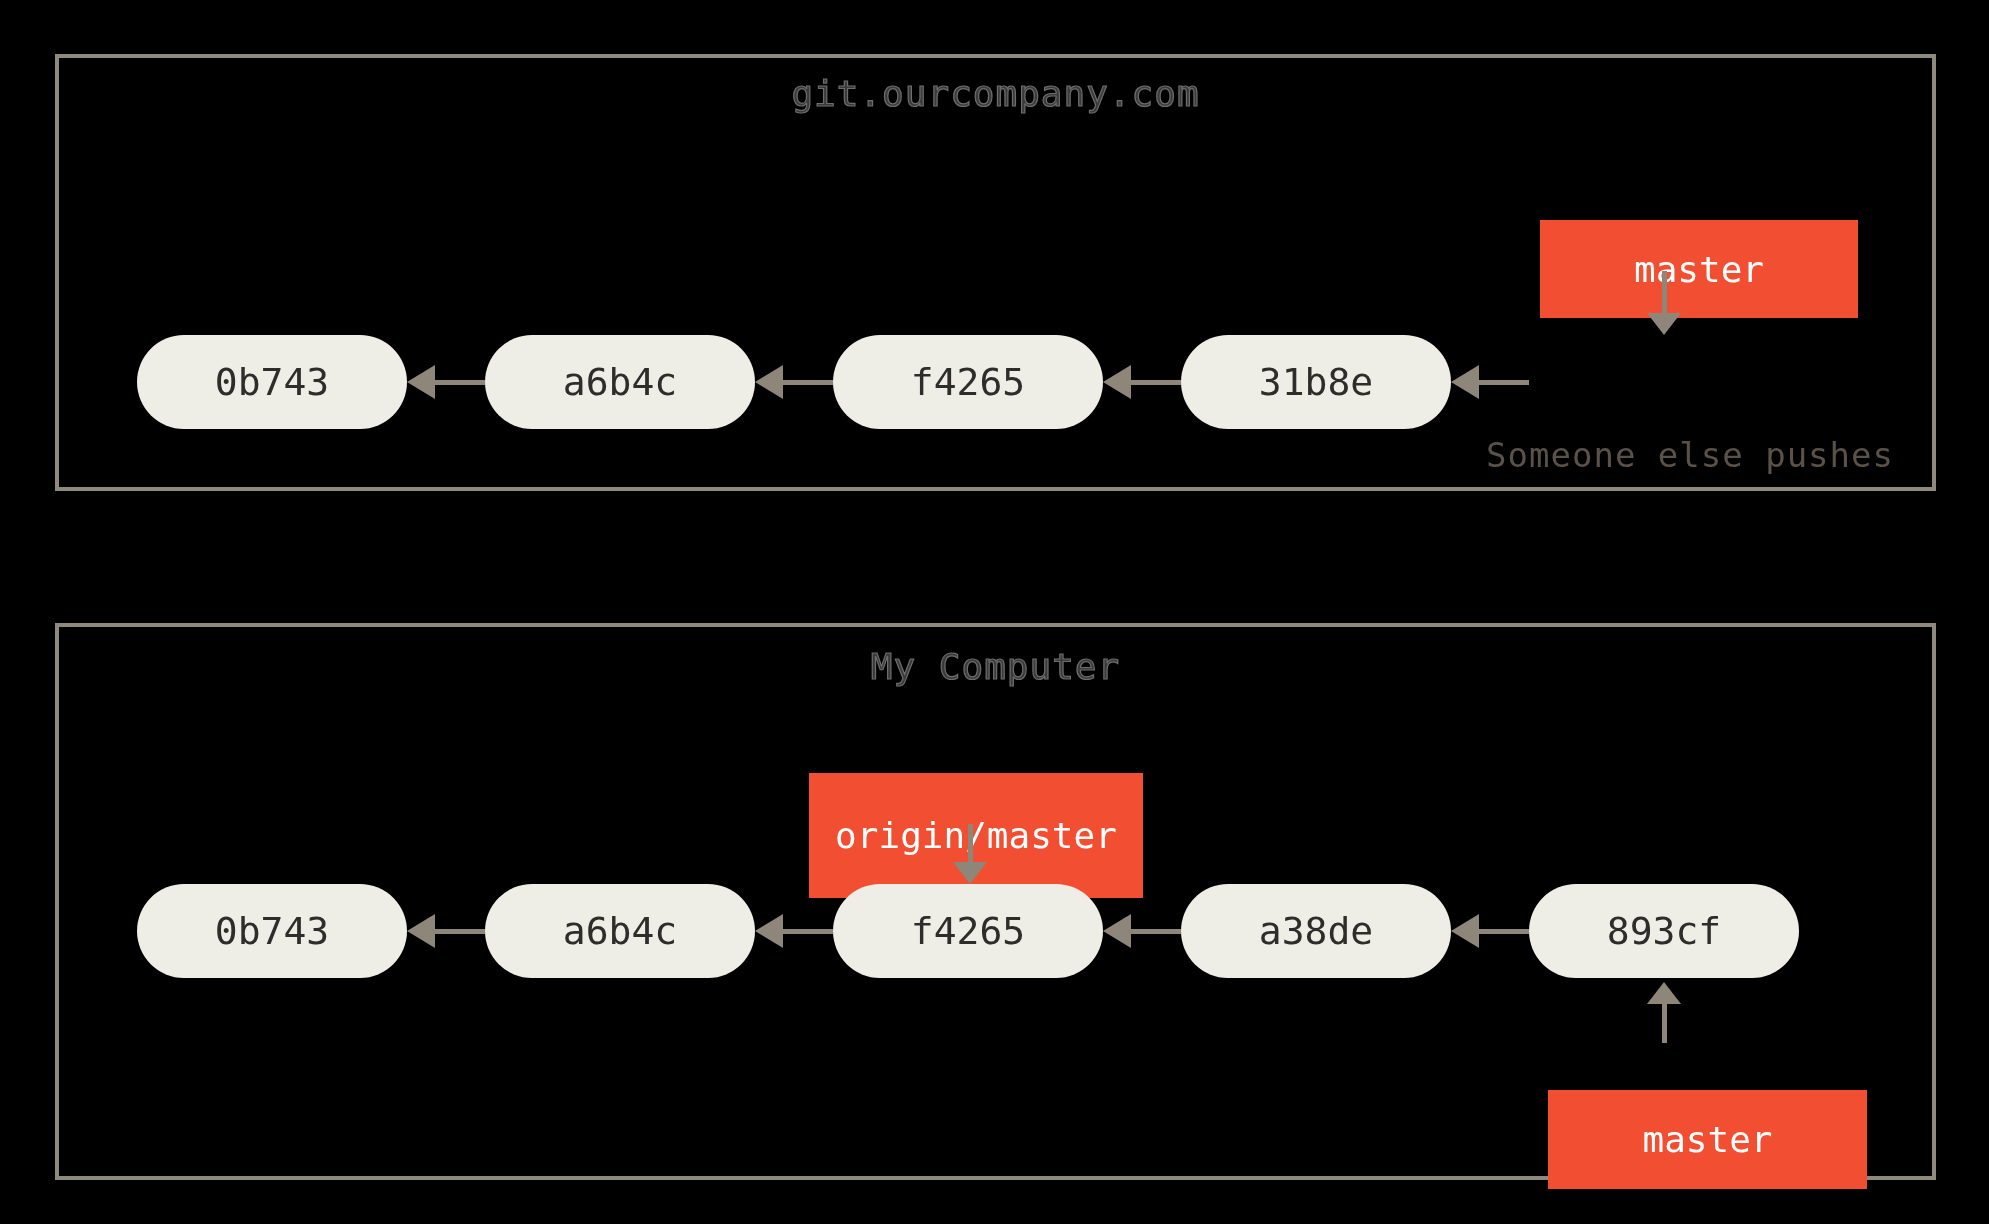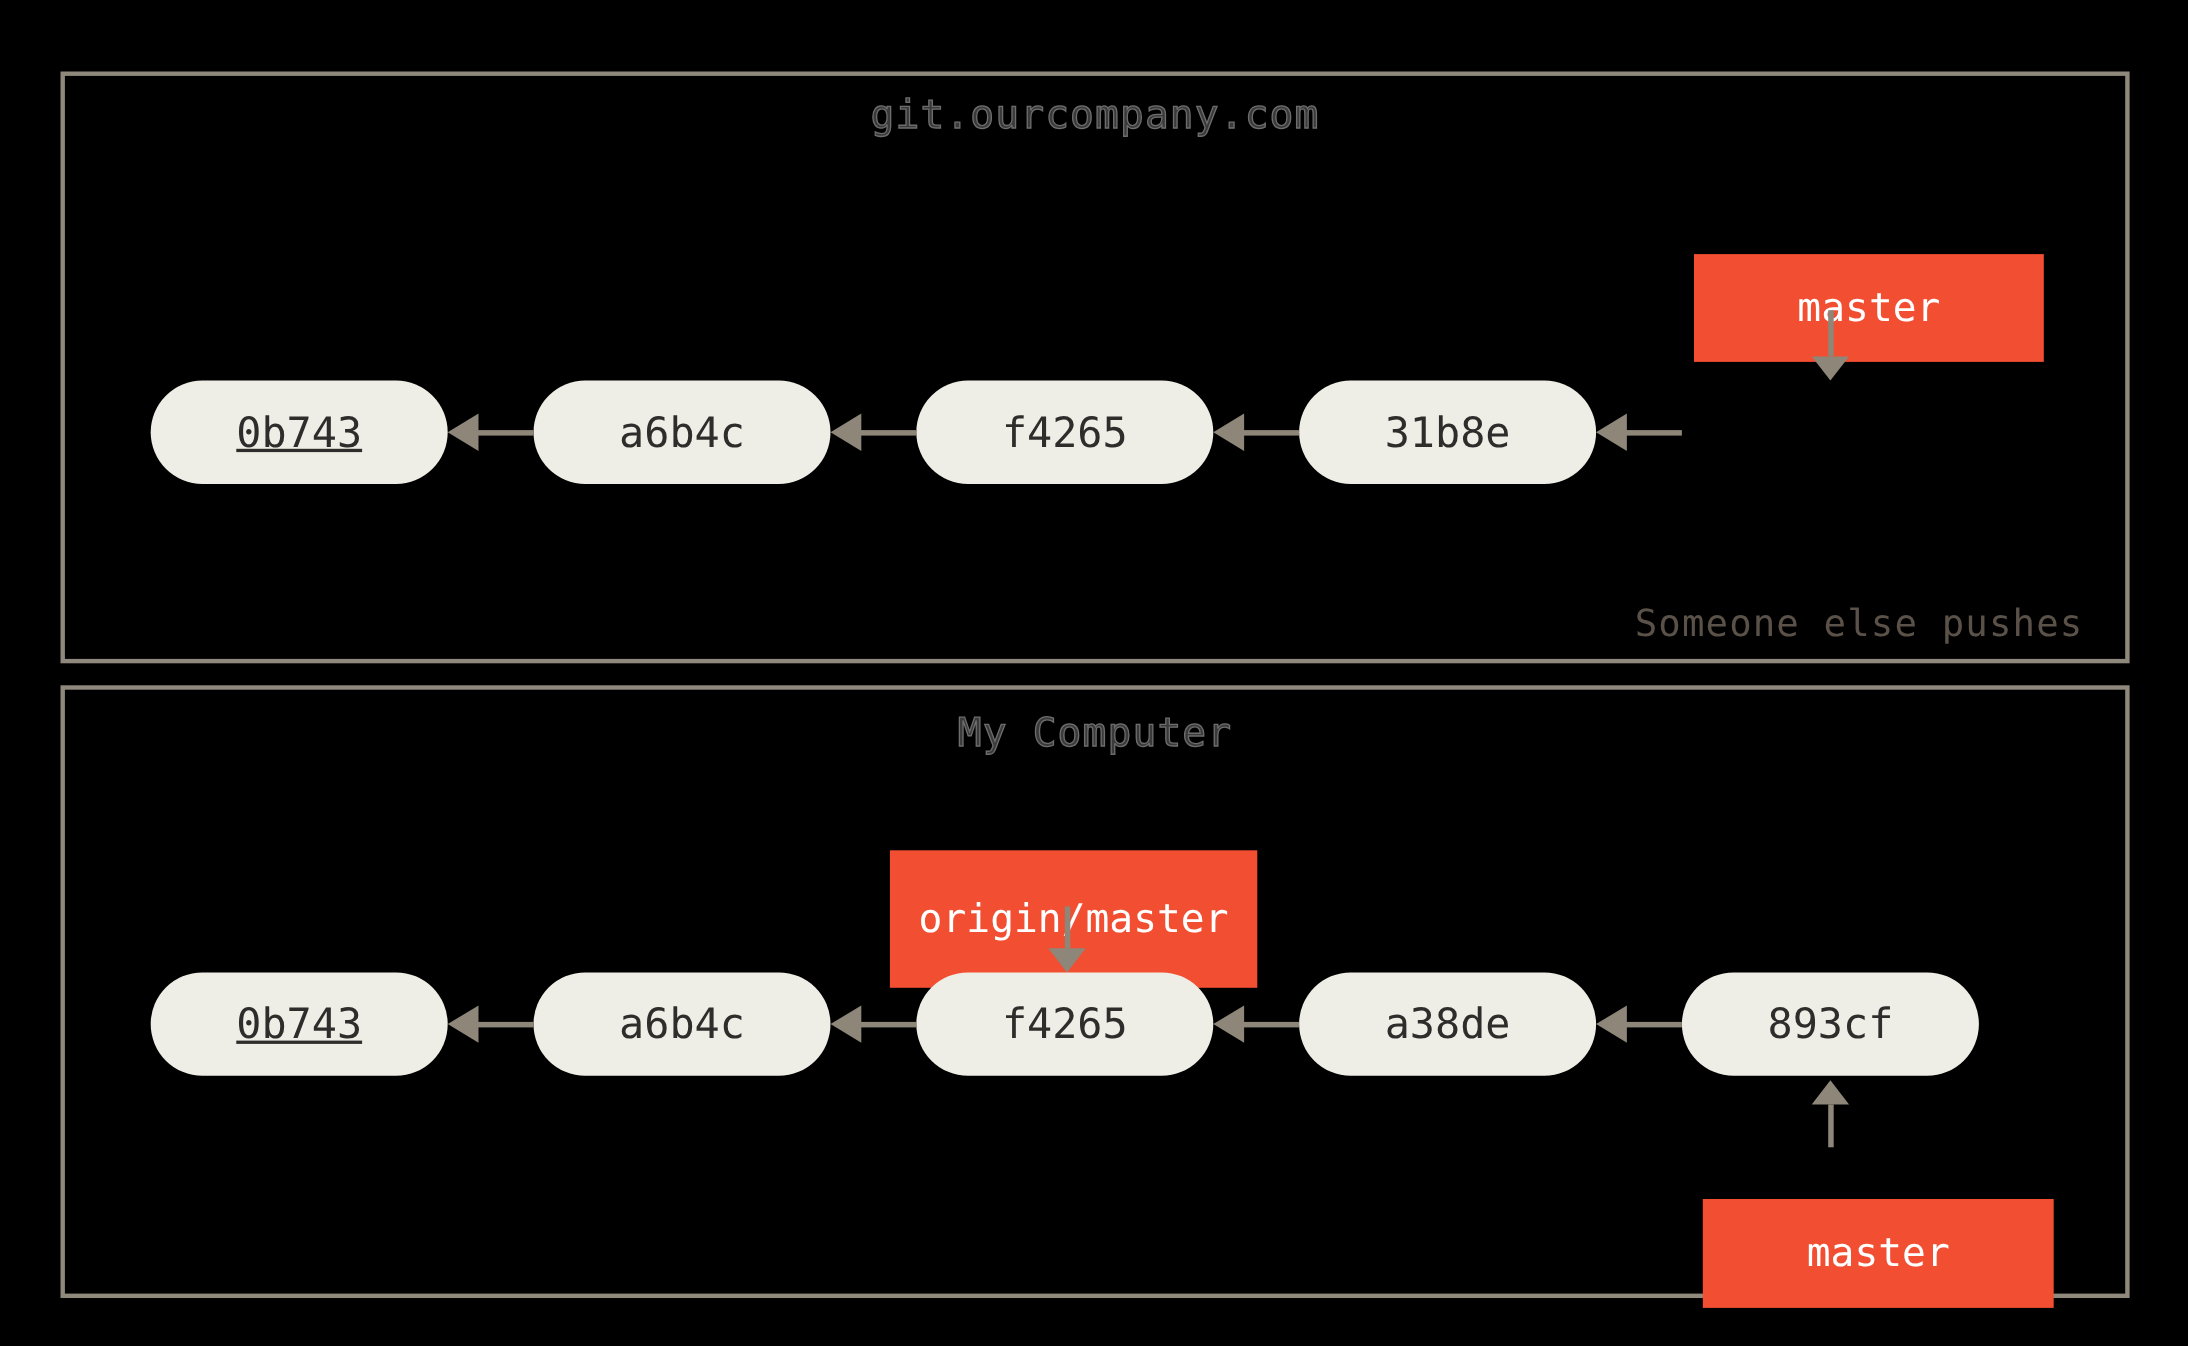--- a/index.html
+++ b/index.html
@@ -16,21 +16,21 @@
     overflow: hidden;
   }
   .repo-box {
     position: absolute;
     left: 55px;
     width: 1881px;
     border: 4px solid var(--box-border, #8F897D);
     box-sizing: border-box;
     background: transparent;
   }
-  .repo-box.remote { top: 65px;  height: 538px; }
+  .repo-box.remote { top: 54px;  height: 437px; }
   .repo-box.local  { top: 623px; height: 557px; }
 
   .box-title {
     position: absolute;
     left: 0; right: 0;
     text-align: center;
     font-size: 36px;
     letter-spacing: 1px;
     color: #3a3a3a;
     -webkit-text-stroke: 1.2px var(--title-text, #6d6d6d);
@@ -58,21 +58,21 @@
     background: var(--commit-fill, #EFEEE6);
     display: flex;
     align-items: center;
     justify-content: center;
     font-size: 38px;
     color: var(--commit-text, #2E2D2B);
     white-space: pre;
   }
   .remote .commit { top: 277px; }
   .local  .commit { top: 257px; }
-  .c1 { left: 78px; text-decoration: underline; }
+  .c1 { left: 78px; }
   .c2 { left: 426px; }
   .c3 { left: 774px; }
   .c4 { left: 1122px; }
   .c5 { left: 1470px; }
 
   .branch-label {
     position: absolute;
     background: var(--branch-fill, #F14E32);
     display: flex;
     align-items: center;

